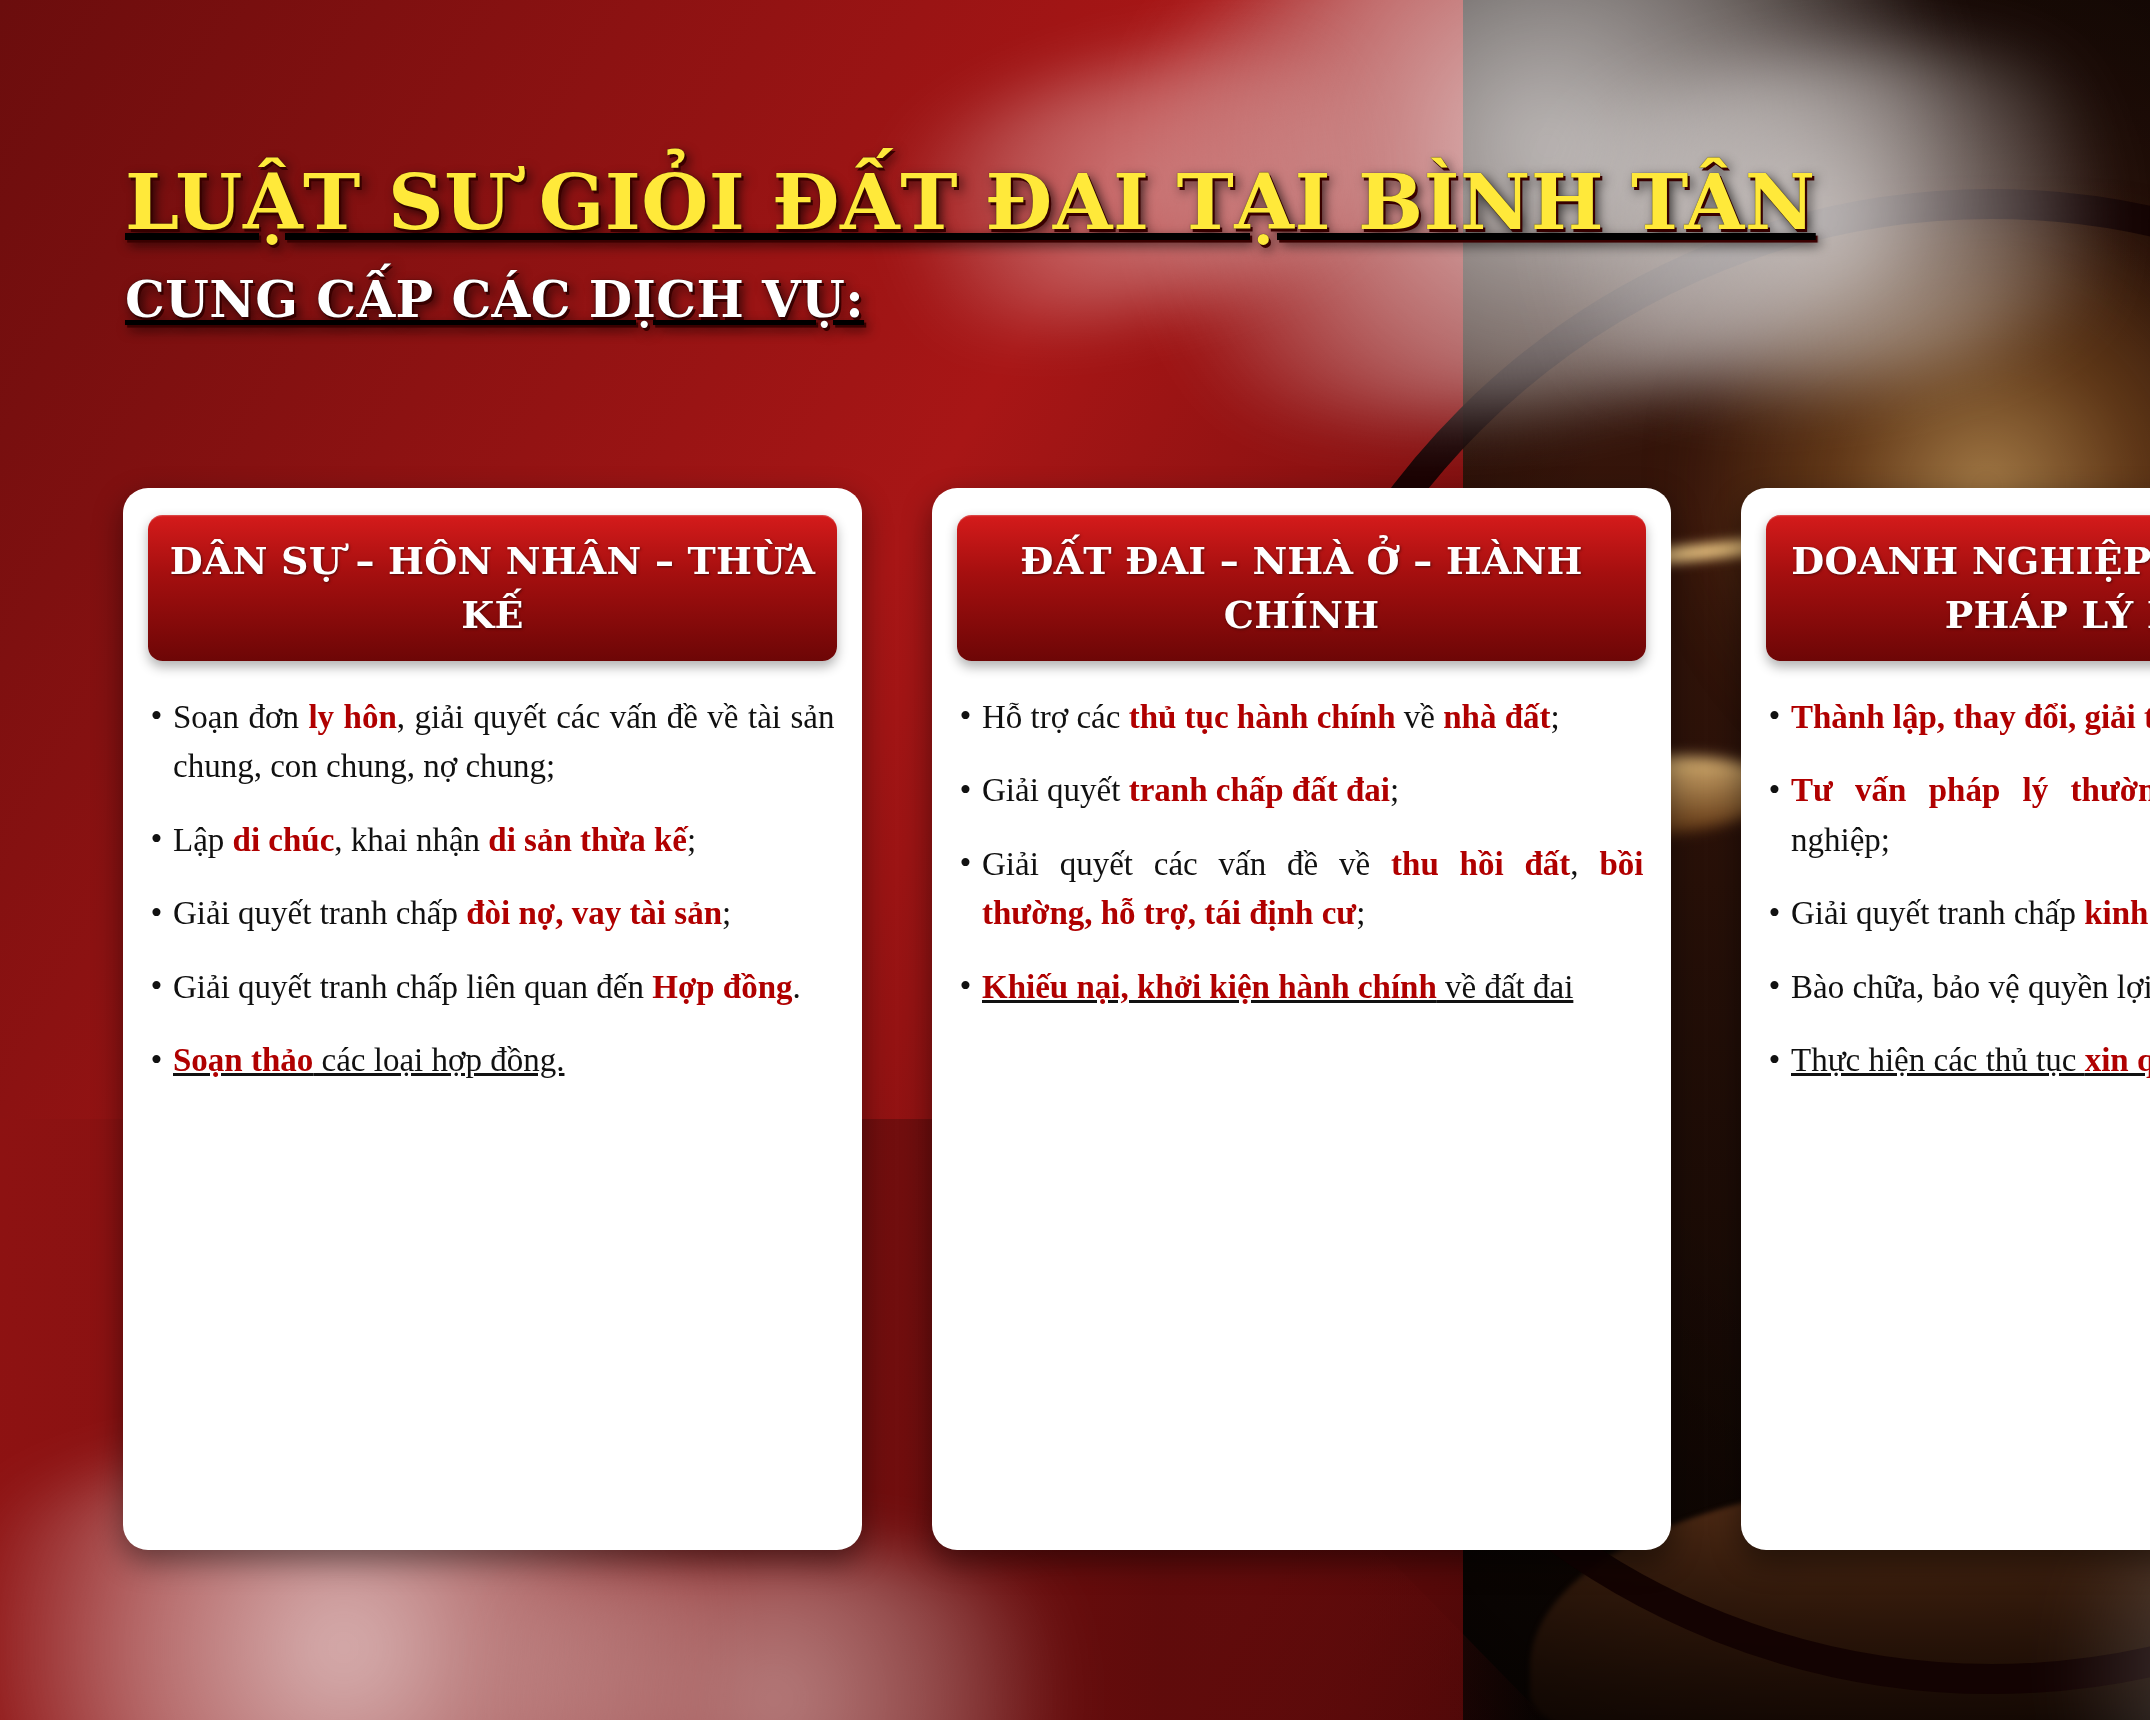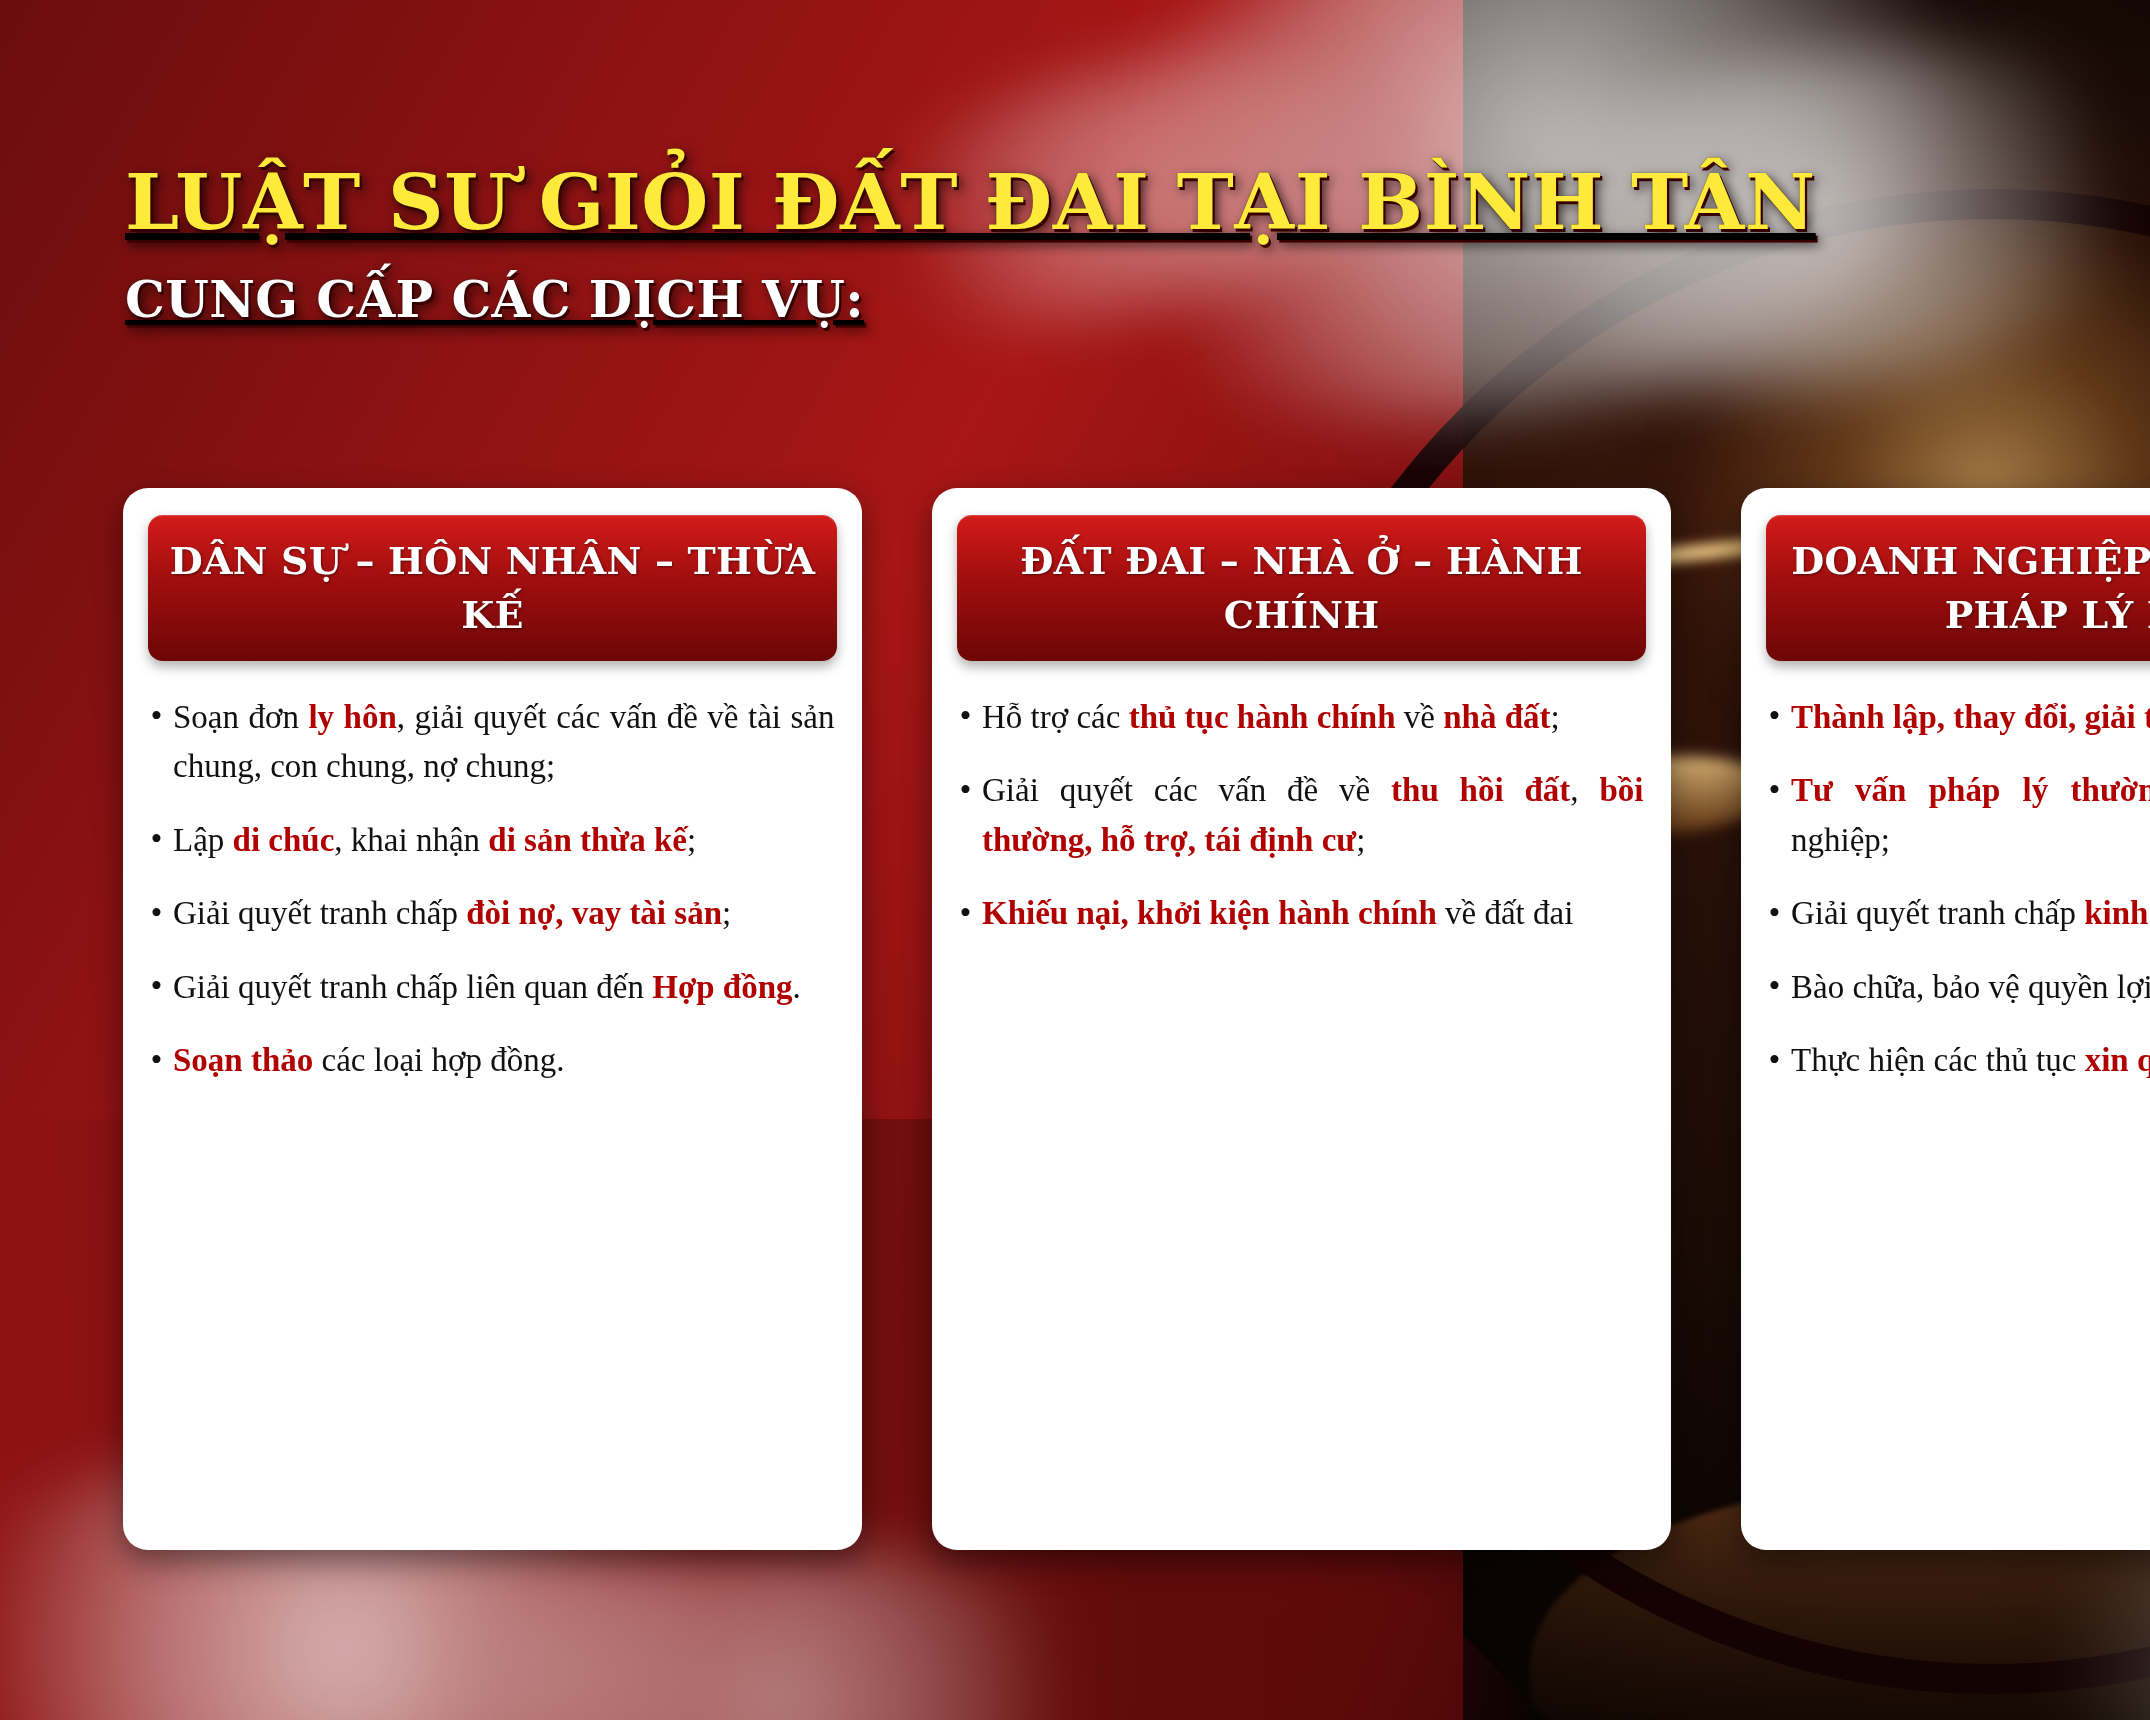--- a/index.html
+++ b/index.html
@@ -229,21 +229,21 @@
   }
   .card-list li::before {
     content: "•";
     position: absolute;
     left: -22.4px;
     top: -2.6px;
     font-size: 34px;
     color: #111;
     line-height: 1.5;
   }
-  .card-list li:last-child { margin-bottom: 0; }
+  .card-list li:last-child { margin-bottom: 0; text-decoration: underline; }
   .hl {
     color: #b00000;
     font-weight: 700;
   }
 </style>
 </head>
 <body>
 
 <div id="poster">
 
@@ -287,20 +287,21 @@
           <li><span class="hl">Soạn thảo</span><span> các loại hợp đồng.</span></li>
         </ul>
     </div>
 
     <div class="card">
       <div class="card-header">
         <h2>ĐẤT ĐAI – NHÀ Ở – HÀNH CHÍNH</h2>
       </div>
       <ul class="card-list">
           <li><span>Hỗ trợ các </span><span class="hl">thủ tục hành chính</span><span> về </span><span class="hl">nhà đất</span><span>;</span></li>
+          <li><span>Giải quyết </span><span class="hl">tranh chấp đất đai</span><span>;</span></li>
           <li><span>Giải quyết các vấn đề về </span><span class="hl">thu hồi đất</span><span>, </span><span class="hl">bồi thường, hỗ trợ, tái định cư</span><span>;</span></li>
           <li><span class="hl">Khiếu nại, khởi kiện hành chính</span><span> về đất đai</span></li>
         </ul>
     </div>
 
     <div class="card">
       <div class="card-header">
         <h2>DOANH NGHIỆP – HÌNH SỰ – PHÁP LÝ KHÁC</h2>
       </div>
       <ul class="card-list">

